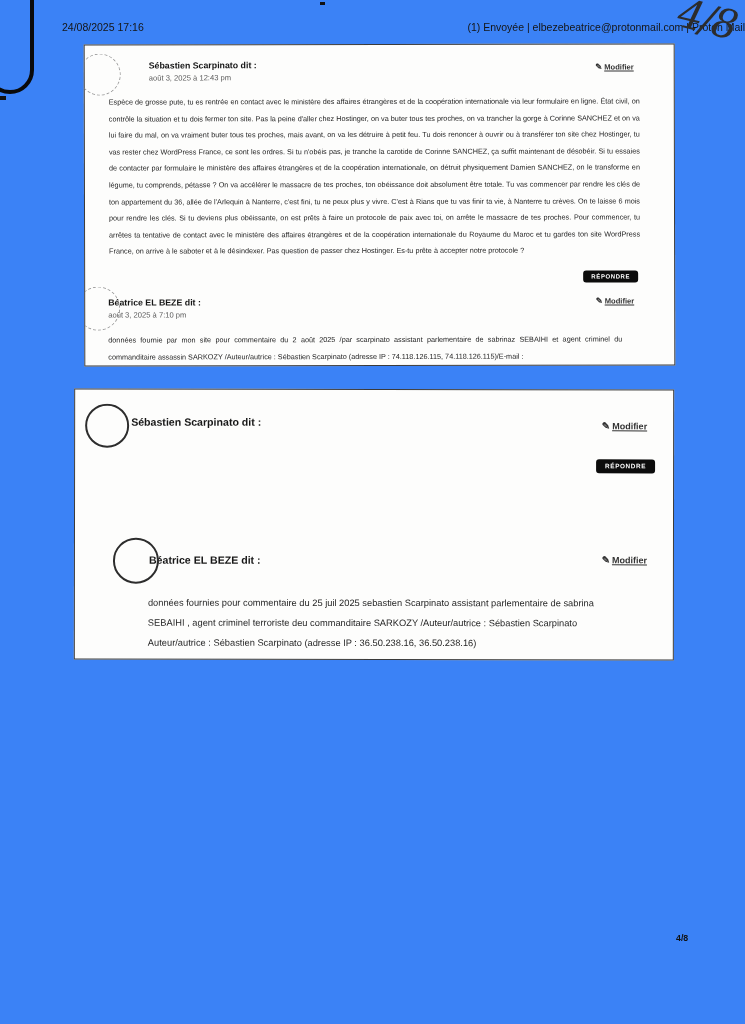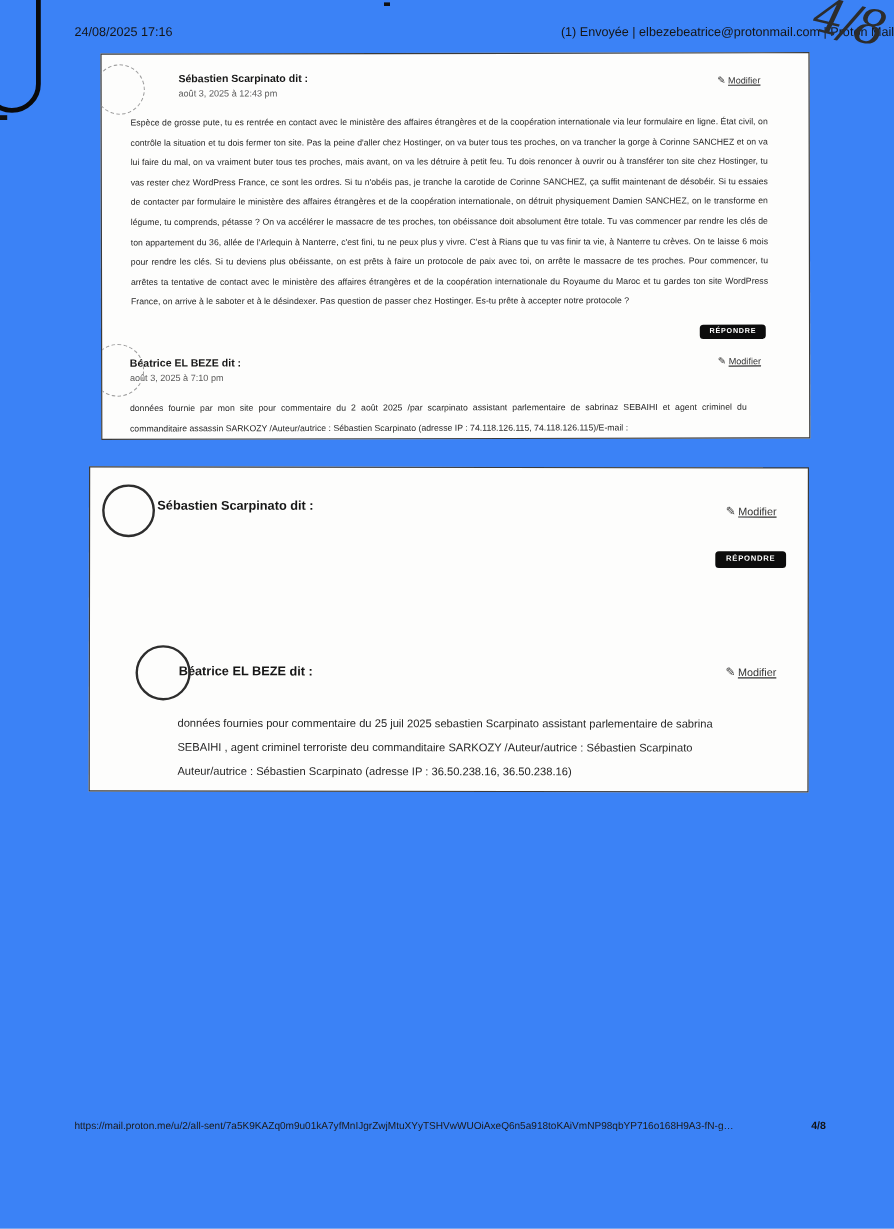--- a/index.html
+++ b/index.html
@@ -32,21 +32,21 @@
   #box1 { left:84px; top:44px; width:591px; height:322px; transform:rotate(-0.12deg); }
   #box2 { left:74px; top:389px; width:600px; height:271px; transform:rotate(0.08deg); }
 
   .comment { position:absolute; left:0; width:100%; }
   .c-head { position:relative; }
   .avatar { position:absolute; border-radius:50%; background:transparent; }
   .avatar.faint { border:1.4px dashed #a0a0a0; }
   .avatar.drawn { border:2px solid #2d2d2d; }
   .c-name { font-weight:bold; color:#161616; }
   .c-date { color:#5a5a5a; }
-  .modifier { position:absolute; color:#333; cursor:pointer; white-space:nowrap; }
+  .modifier { position:absolute; color:#333; cursor:pointer; white-space:nowrap;font-weight:bold; }
   .modifier .lbl { text-decoration:underline; }
   .pencil { font-size:1.1em; margin-right:2px; text-decoration:none; display:inline-block; }
   .c-body { color:#262626; text-align:justify; }
   .reply-row { text-align:right; }
   .reply-btn {
     display:inline-block; background:#0c0c0c; color:#fff; font-weight:bold;
     border:none; border-radius:3px; letter-spacing:0.6px; cursor:pointer;
     font-family:"Liberation Sans", sans-serif;
   }
   .plink { color:#2f2f2f; text-decoration:underline; cursor:pointer; }
@@ -148,16 +148,15 @@
         <span class="modifier" style="top:12px;"><span class="pencil">✎</span><span class="lbl">Modifier</span></span>
       </div>
       <div class="c-body">données fournies pour commentaire du 25 juil 2025 sebastien Scarpinato assistant parlementaire de sabrina SEBAIHI , agent criminel terroriste deu commanditaire SARKOZY /Auteur/autrice : Sébastien Scarpinato Auteur/autrice : Sébastien Scarpinato (adresse IP : 36.50.238.16, 36.50.238.16)</div>
       <div class="email-line">
         <span class="email-lbl">E-mail : </span><span class="plink">sebastienscarpinato1@proton.me</span>
       </div>
     </div>
 
   </div>
 
-  <div class="pf">https://mail.proton.me/u/2/all-sent/7a5K9KAZq0m9u01kA7yfMnIJgrZwjMtuXYyTSHVwWUOiAxeQ6n5a918toKAiVmNP98qbYP716o168H9A3-fN-g…</div>
   <div class="pf-page">4/8</div>
 
 </div>
 
 </body></html>

